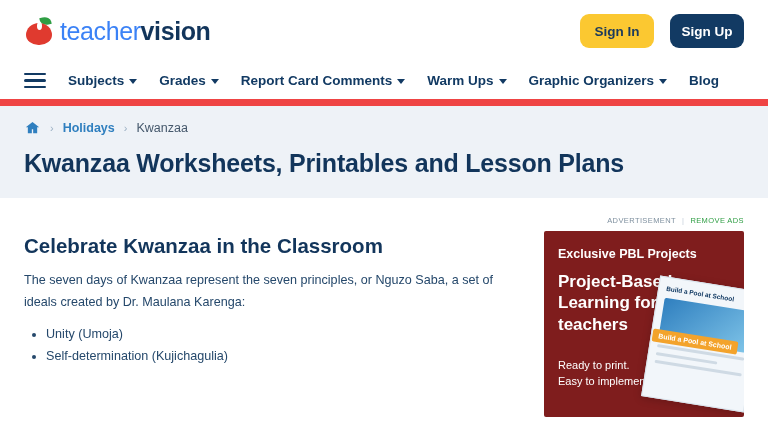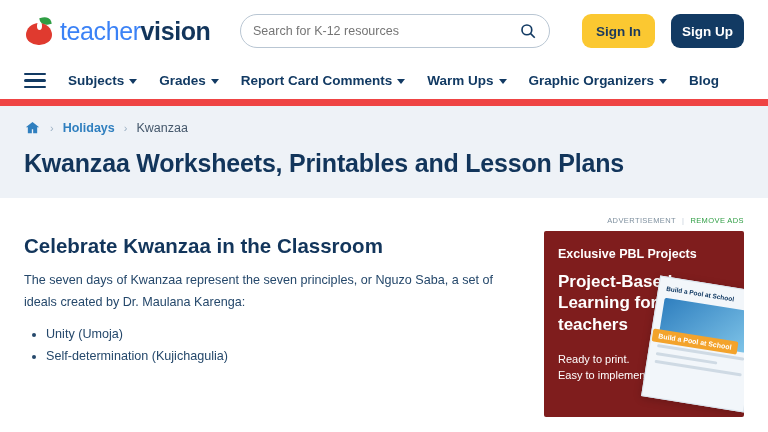--- a/index.html
+++ b/index.html
@@ -197,21 +197,21 @@
     color: #ffffff;
     font-size: 17px;
     font-weight: 700;
     line-height: 1.25;
   }
   .ad-sub1, .ad-sub2 {
     color: #ffffff;
     font-size: 11px;
     line-height: 1.5;
   }
-  .ad-sub1 { margin-top: 16px; }
+  .ad-sub1 { margin-top: 22px; }
   .ad-book {
     position: absolute;
     right: -10px; top: 52px;
     width: 104px; height: 122px;
     background: #f2f6fa;
     border: 1px solid #d9e3ec;
     transform: rotate(9deg);
     box-shadow: 0 2px 8px rgba(0,0,0,.18);
     padding: 7px;
   }
@@ -244,27 +244,20 @@
     <div class="apple-icon">
       <div class="leaf"></div>
         <div class="body"></div>
         <div class="notch"></div>
     </div>
     <div class="logo-text">
       <span class="l1">teacher</span><span class="l2">vision</span>
     </div>
   </div>
 
-  <div class="searchbar">
-    <input placeholder="Search for K-12 resources" style="">
-    <svg class="search-icon" viewBox="0 0 24 24" fill="none" stroke="#123a63" stroke-width="2.2">
-      <circle cx="10.5" cy="10.5" r="6.5"></circle>
-        <line x1="15.5" y1="15.5" x2="21" y2="21"></line>
-    </svg>
-  </div>
 
   <div class="hdr-spacer"></div>
 
   <button class="btn btn-signin">Sign In</button>
   <button class="btn btn-signup">Sign Up</button>
 </div>
 
 <div class="nav">
   <div class="hamburger">
       <span></span>

